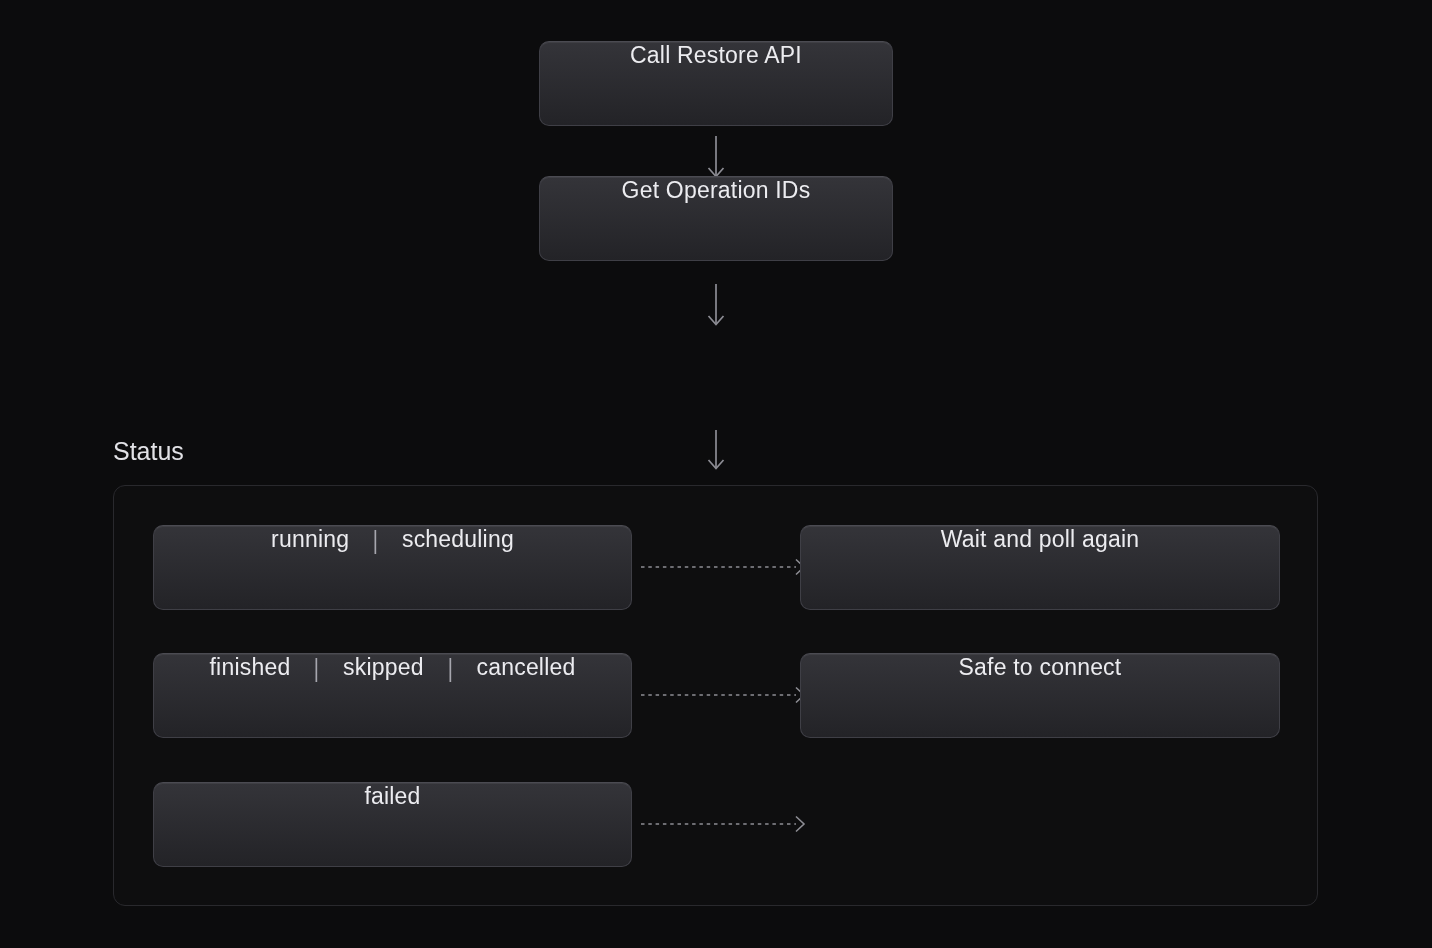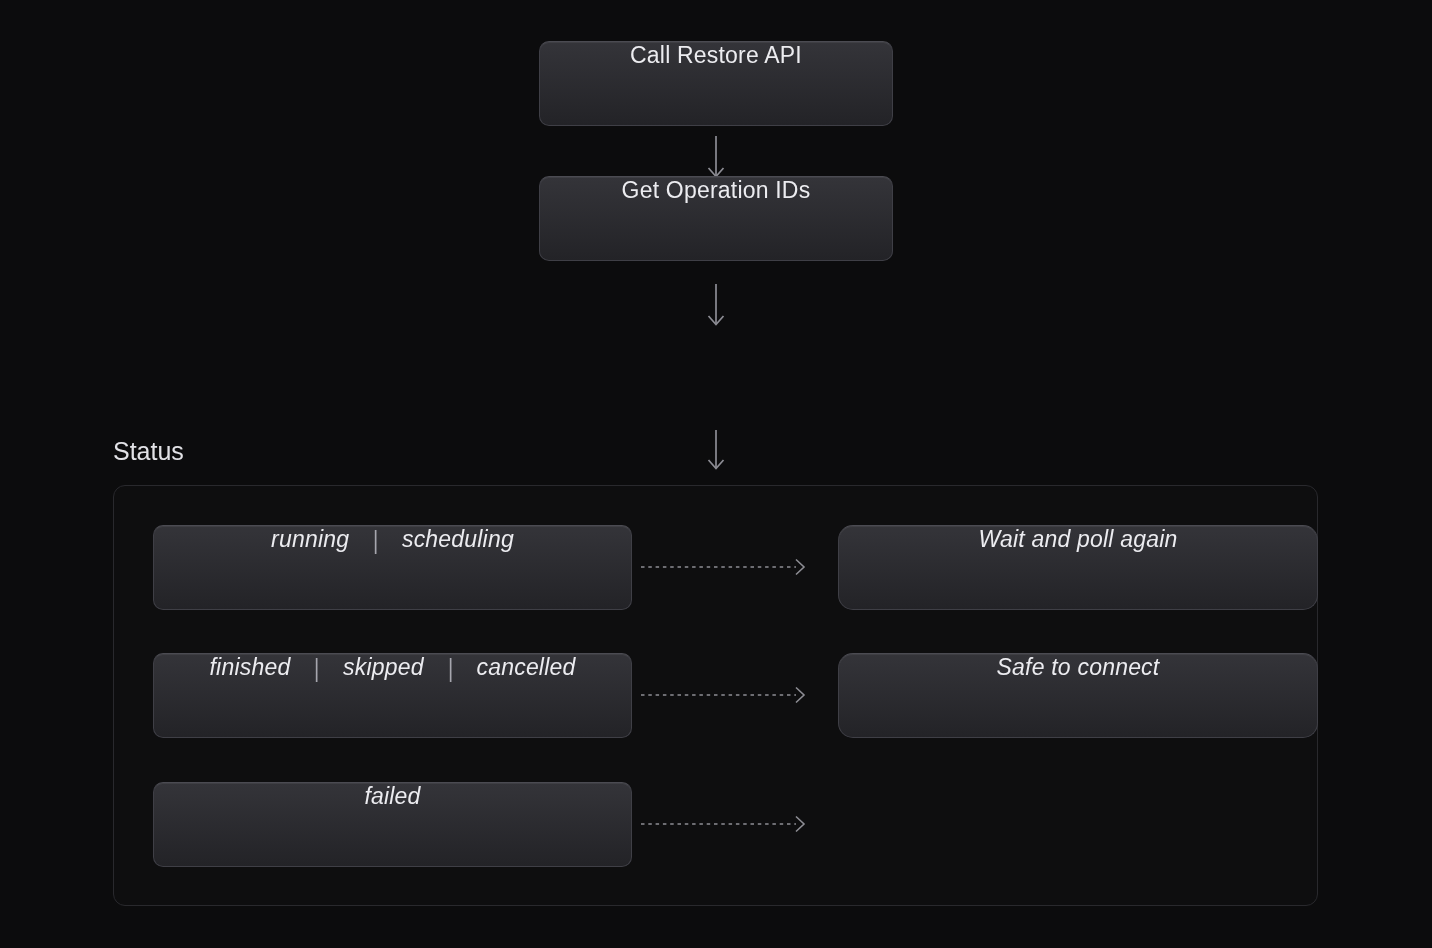--- a/index.html
+++ b/index.html
@@ -46,25 +46,24 @@
   .states-container {
     position: absolute;
     left: 113px;
     top: 485px;
     width: 1205px;
     height: 421px;
     box-sizing: border-box;
     border: 1px solid #29292d;
     border-radius: 12px;
     background: #0e0e0f;
-    font-style: italic;
   }
 
   .state-box  { left: 39px;  width: 479px; height: 85px; }
-  .action-box { left: 724px; width: 480px; height: 85px; border-radius: 15px; }
+  .action-box { left: 686px; width: 480px; height: 85px; }
 
   .sep {
     display: inline-block;
     color: #a6a6ae;
     margin: 0 23px;
     font-size: 25px;
     font-weight: 300;
     transform: scaleX(0.8);
   }
 

